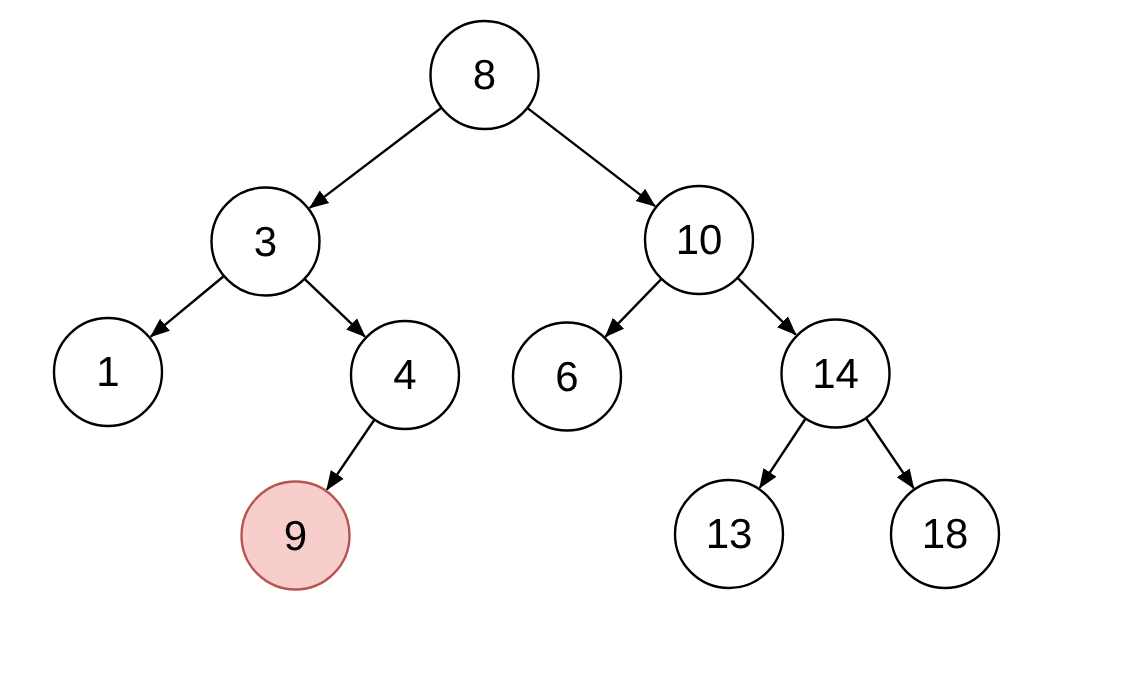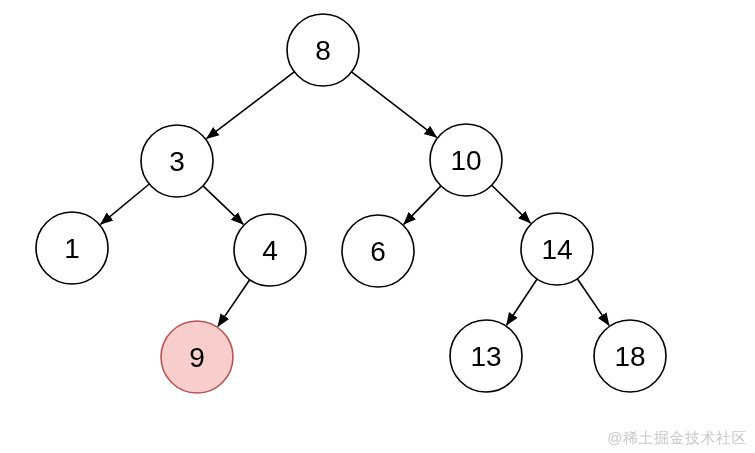--- a/index.html
+++ b/index.html
@@ -90,14 +90,13 @@
         <g>
           <circle cx="486" cy="356" r="36" fill="#ffffff" stroke="#000000" stroke-width="1.6"></circle>
           <text x="486" y="356" text-anchor="middle" dominant-baseline="central" fill="#000000" font-size="28" class="node-label-text">13</text>
         </g>
         <g>
           <circle cx="630" cy="356" r="36" fill="#ffffff" stroke="#000000" stroke-width="1.6"></circle>
           <text x="630" y="356" text-anchor="middle" dominant-baseline="central" fill="#000000" font-size="28" class="node-label-text">18</text>
         </g>
       </g>
   </svg>
-  <div class="watermark" style="color: rgb(200, 200, 200);">@稀土掘金技术社区</div>
 </div>
 
 </body></html>

